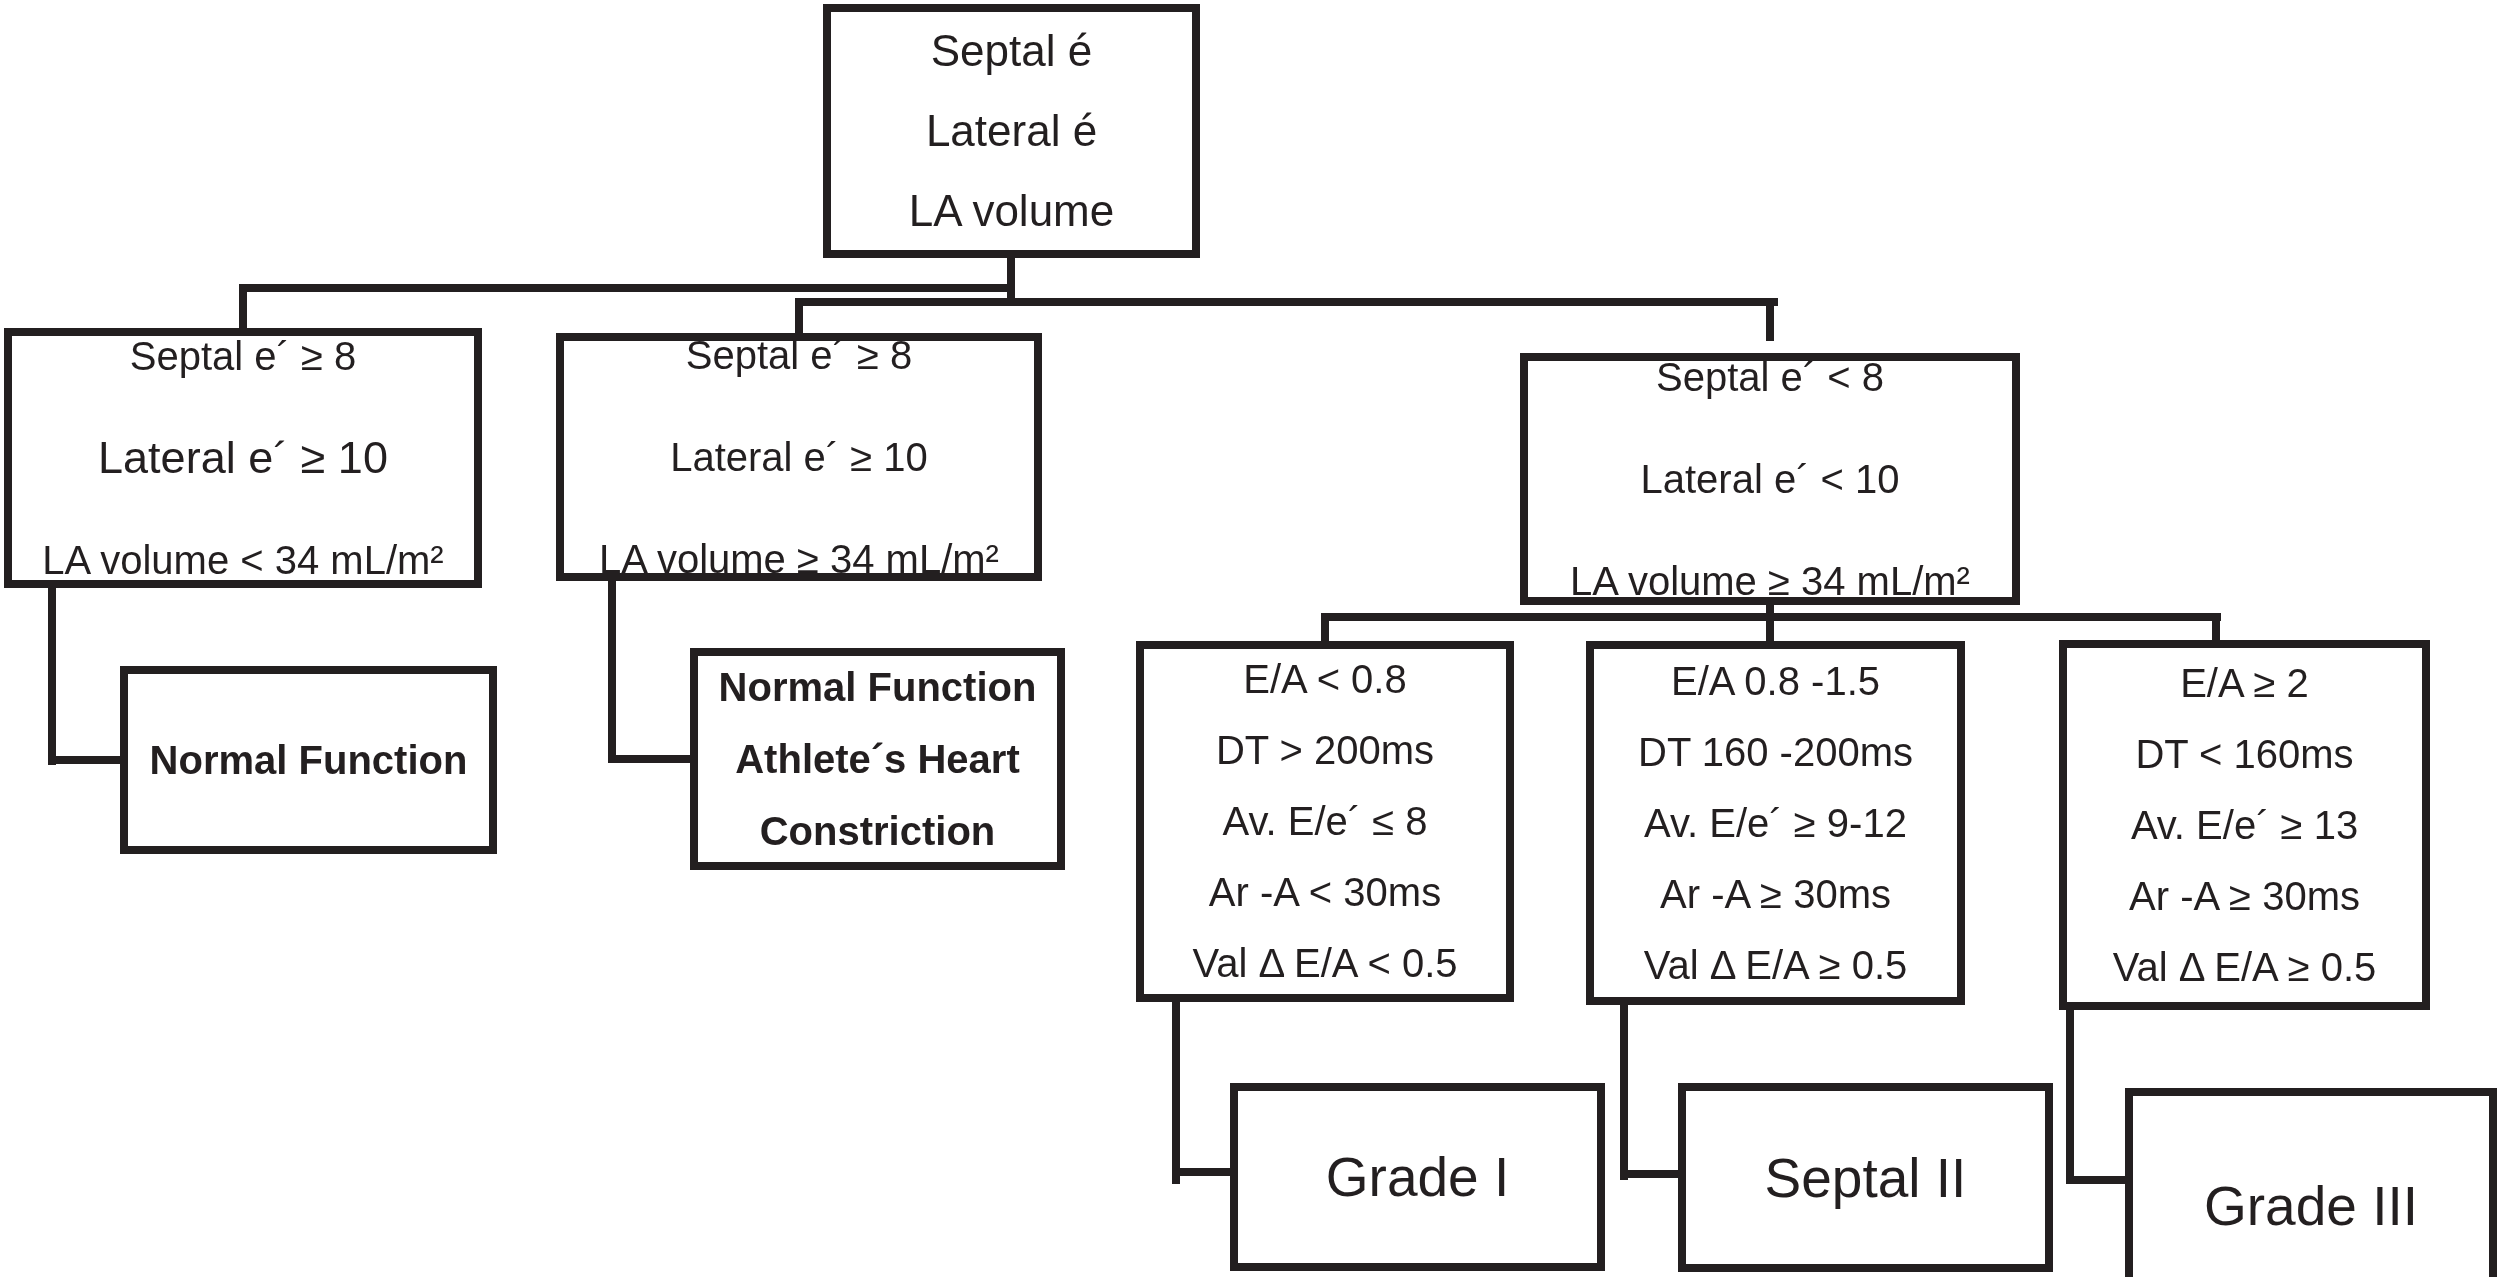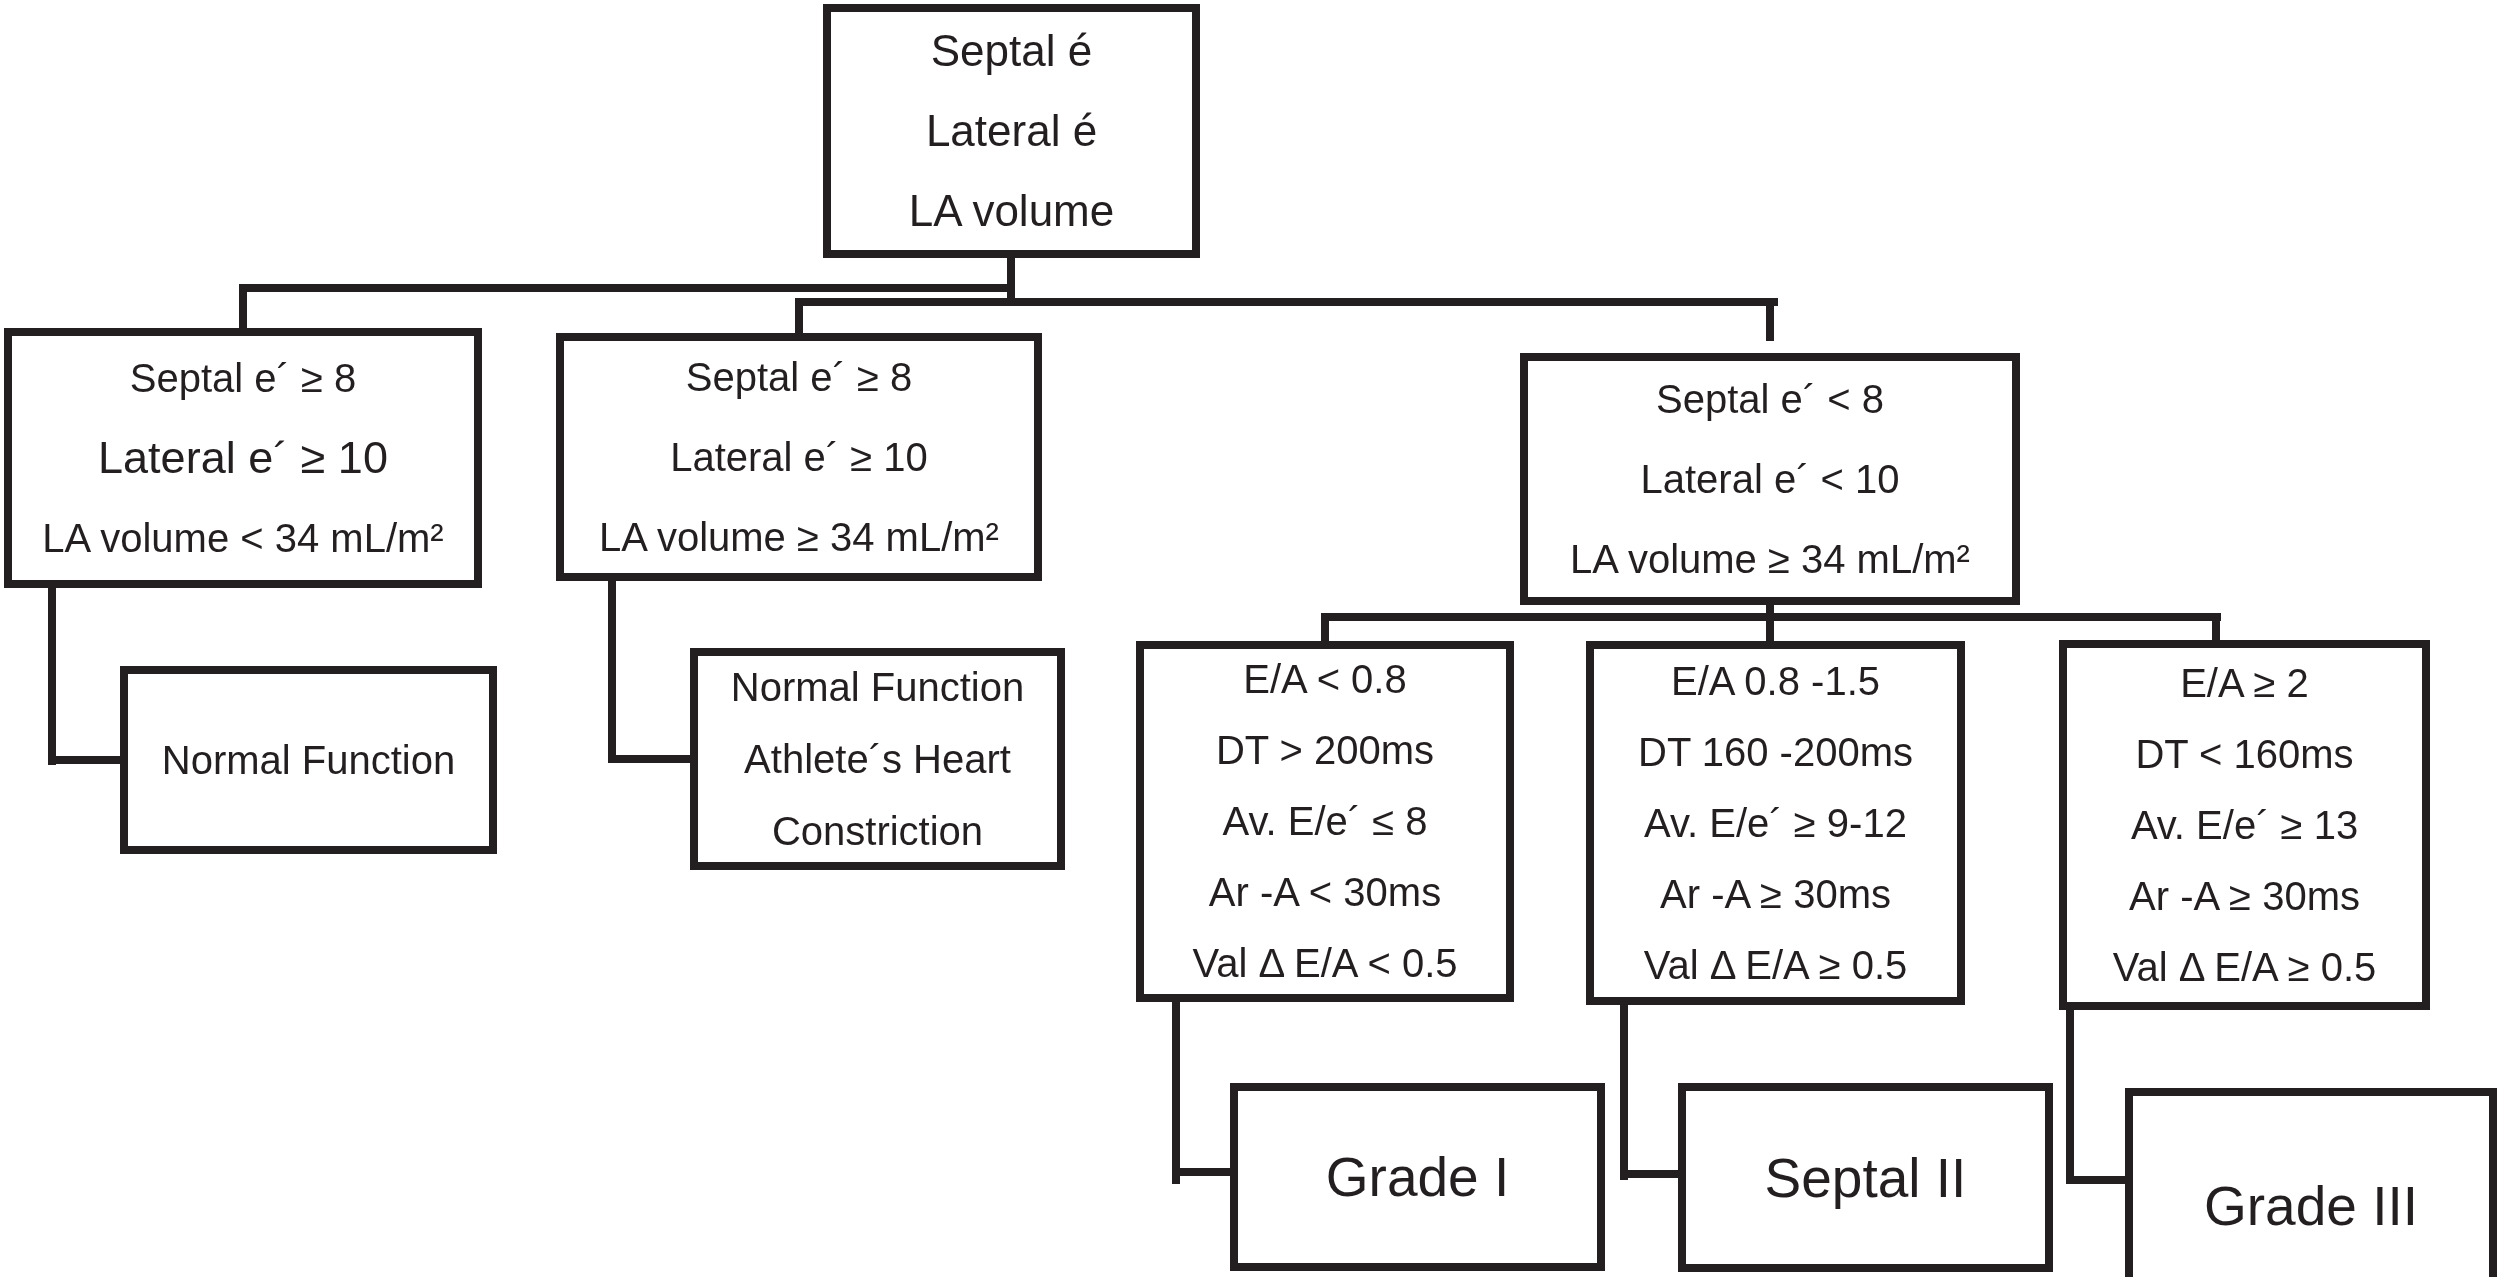--- a/index.html
+++ b/index.html
@@ -25,23 +25,23 @@
     flex-direction: column;
     align-items: center;
     justify-content: center;
     text-align: center;
     z-index: 2;
   }
   .bline { display: block; white-space: nowrap; }
 
   
   .n-root   { font-size: 44px; line-height: 80px; }
-  .n-lvl1   { font-size: 40px; line-height: 80px; }
+  .n-lvl1   { font-size: 40px; line-height: 80px; gap: 22px; }
   .n-crit   { font-size: 40px; line-height: 71px; }
-  .n-result { font-size: 40px; line-height: 72px; }
+  .n-result { font-size: 40px; line-height: 72px; font-weight: bold; }
   .n-grade  { font-size: 55px; }
   
   .node-left-criteria .bline:nth-child(2) { font-size: 45px; }
 
   .conn {
     position: absolute;
     background: #231f20;
     z-index: 1;
   }
 </style>

